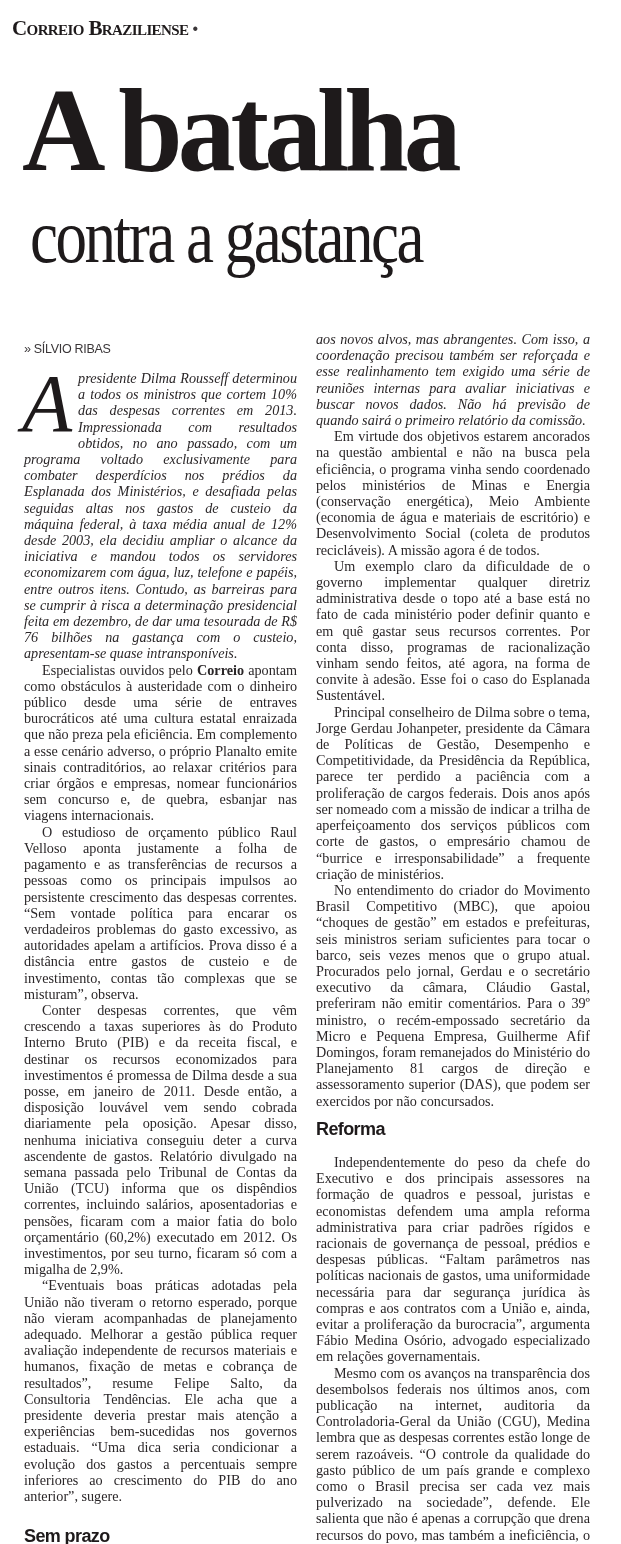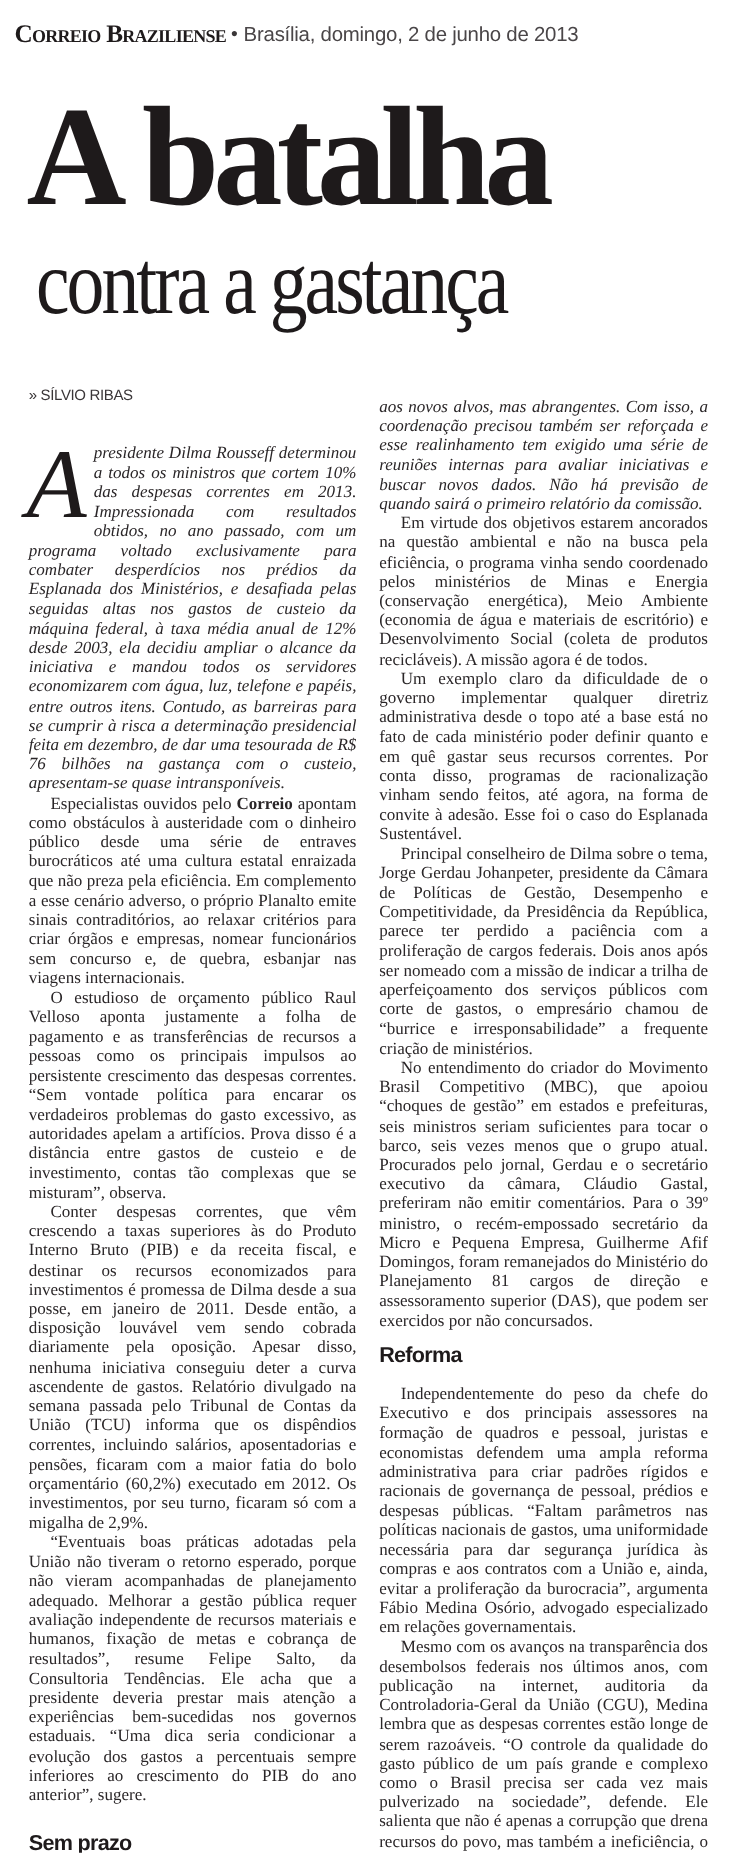--- a/index.html
+++ b/index.html
@@ -3,38 +3,37 @@
   <meta charset="utf-8">
   <style>
     html, body { margin: 0; padding: 0; background: #ffffff; }
     body { width: 621px; height: 1544px; overflow: hidden; position: relative; color: #231f20; }
     .masthead { position: absolute; left: 12px; top: 16px; display: flex; align-items: center; white-space: nowrap; }
     .masthead .brand { font-family: "Liberation Serif", serif; font-weight: bold; font-size: 21px; letter-spacing: -0.6px; color: #1e1a1b; font-variant: small-caps; }
     .masthead .dot { font-family: "Liberation Sans", sans-serif; font-size: 16px; margin: 0 5px 0 4px; color: #3a3638; }
     .masthead .dateline { font-family: "Liberation Sans", sans-serif; font-size: 17px; color: #4a4648; letter-spacing: -0.2px; }
     .headline1 { position: absolute; left: 22px; top: 72px; font-family: "Liberation Serif", serif; font-weight: bold; font-size: 118px; line-height: 1; letter-spacing: -5px; color: #1e1a1b; transform: scaleX(0.98); transform-origin: left top; white-space: nowrap; }
     .headline2 { position: absolute; left: 30px; top: 198px; font-family: "Liberation Serif", serif; font-size: 76px; line-height: 1; letter-spacing: -3px; color: #1e1a1b; transform: scaleX(0.83); transform-origin: left top; white-space: nowrap; }
-    .byline { position: absolute; left: 24px; top: 322px; font-family: "Liberation Sans", sans-serif; font-size: 12.5px; color: #3a3638; letter-spacing: -0.3px; }
+    .byline { position: absolute; left: 24px; top: 342px; font-family: "Liberation Sans", sans-serif; font-size: 12.5px; color: #3a3638; letter-spacing: -0.3px; }
     .col { position: absolute; font-family: "Liberation Serif", serif; font-size: 14.2px; line-height: 16.2px; color: #2a2628; text-align: justify; hyphens: manual; }
     .col-left { left: 24px; top: 370px; width: 273px; }
     .col-right { left: 316px; top: 331px; width: 274px; }
     .col p { margin: 0; text-indent: 18px; }
     .col p.first { text-indent: 0; font-style: italic; }
     .dropcap { float: left; font-family: "Liberation Serif", serif; font-size: 82px; line-height: 62px; height: 62px; margin: 3px 6px 0 -2px; color: #1e1a1b; font-weight: normal; }
     .subhead { font-family: "Liberation Sans", sans-serif; font-weight: bold; font-size: 18px; letter-spacing: -0.6px; color: #1e1a1b; margin: 24px 0 16px 0; text-align: left; }
     .subhead-right { margin: 12px 0 17px 0; }
     strong.inline-bold { font-weight: bold; margin-top: 12px; }
   </style>
 </head>
 <body>
 
 <div class="masthead">
   <span class="brand">Correio Braziliense</span>
   <span class="dot">•</span>
-  <span class="dateline">Brasília, domingo, 2 de junho de 2013</span>
 </div>
 
 <div class="headline1">A batalha</div>
 <div class="headline2">contra a gastança</div>
 
 <div class="byline">» SÍLVIO RIBAS</div>
 
 <div class="col col-left">
   <p class="first"><span class="dropcap">A</span><span> presidente Dilma Rousseff determinou a todos os ministros que cortem 10% das despesas correntes em 2013. Impressionada com resultados obtidos, no ano passado, com um programa voltado exclusivamente para combater desperdícios nos prédios da Esplanada dos Ministérios, e desafiada pelas seguidas altas nos gastos de custeio da máquina federal, à taxa média anual de 12% desde 2003, ela decidiu ampliar o alcance da iniciativa e mandou todos os servidores economizarem com água, luz, telefone e papéis, entre outros itens. Contudo, as barreiras para se cumprir à risca a determinação presidencial feita em dezembro, de dar uma tesourada de R$ 76 bilhões na gastança com o custeio, apresentam-se quase intransponíveis.</span></p>
   <p><span>Especialistas ouvidos pelo </span><strong class="inline-bold">Correio</strong><span> apontam como obstáculos à austeridade com o dinheiro público desde uma série de entraves burocráticos até uma cultura estatal enraizada que não preza pela eficiência. Em complemento a esse cenário adverso, o próprio Planalto emite sinais contraditórios, ao relaxar critérios para criar órgãos e empresas, nomear funcionários sem concurso e, de quebra, esbanjar nas viagens internacionais.</span></p>

